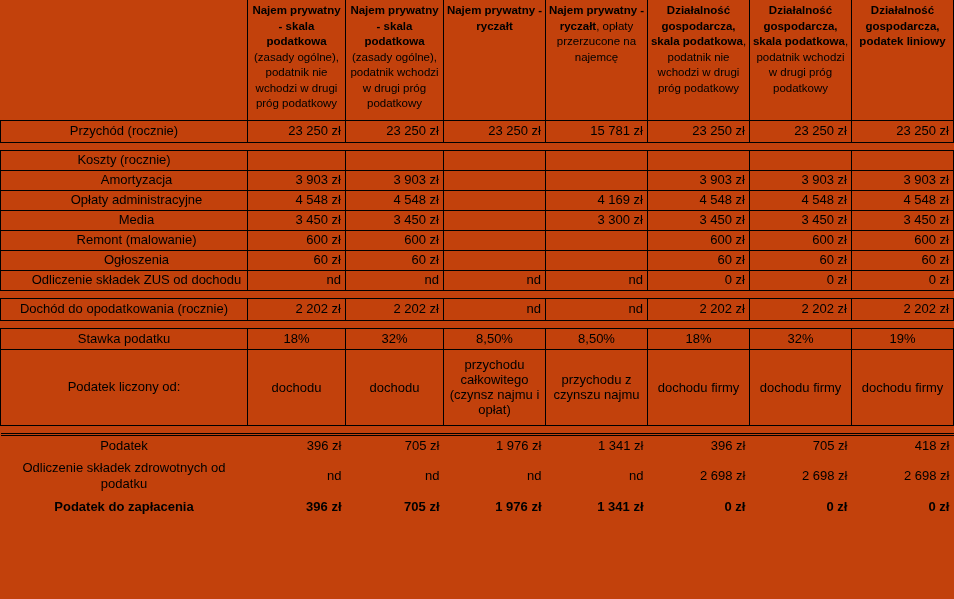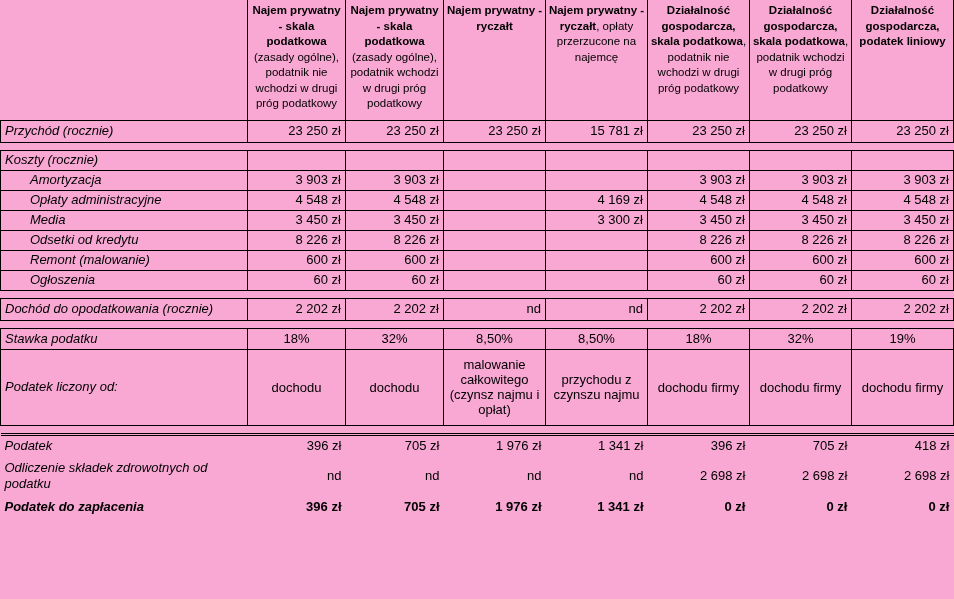--- a/index.html
+++ b/index.html
@@ -1,35 +1,35 @@
 <!DOCTYPE html>
 <html lang="pl"><head>
 <meta charset="utf-8">
 <style>
   * { box-sizing: border-box; }
   html, body { margin: 0; padding: 0; background: #ffffff; }
   body { font-family: "Liberation Sans", sans-serif; color: #000; }
-  .sheet { width: 954px; height: 599px; overflow: hidden; background: #f9a8d4; position: relative; }
+  .sheet { width: 954px; height: 599px; overflow: hidden; background: #c2410c; position: relative; }
 
   table { border-collapse: collapse; table-layout: fixed; width: 953px; }
 
   
   thead tr { height: 120px; }
   th.hcell {
     border: 1px solid #000; border-top: 0;
     font-weight: normal; font-size: 11.5px; line-height: 15.5px;
     vertical-align: top; text-align: center; padding: 3px 2px;
   }
   td.corner { border: 0; }
   .hb { font-weight: 700; }
   .hn { font-weight: 400; }
 
   
   td { font-size: 13px; vertical-align: middle; padding: 1px 4px; line-height: 16px; }
-  td.lbl { text-align: left; font-style: italic; }
+  td.lbl { text-align: center; }
   td.val { text-align: right; }
   tr.indent td.lbl { padding-left: 29px; }
   tr.center td.val { text-align: center; line-height: 15px; }
   tr.bold td { font-weight: 700; }
 
   
   tbody.bordered td { border: 1px solid #000; }
   tbody.sec-przychod td, tbody.sec-dochod td { height: 22px; }
   tbody.sec-koszty td { height: 20px; }
   tbody.sec-stawka tr:first-child td { height: 21px; }
@@ -128,48 +128,48 @@
     <td class="lbl">Media</td>
     <td class="val">3 450 zł</td>
     <td class="val">3 450 zł</td>
     <td class="val"></td>
     <td class="val">3 300 zł</td>
     <td class="val">3 450 zł</td>
     <td class="val">3 450 zł</td>
     <td class="val">3 450 zł</td>
   </tr>
         <tr class="indent">
-    <td class="lbl">Odsetki od kredytu</td>
-    <td class="val">8 226 zł</td>
-    <td class="val">8 226 zł</td>
-    <td class="val"></td>
-    <td class="val"></td>
-    <td class="val">8 226 zł</td>
-    <td class="val">8 226 zł</td>
-    <td class="val">8 226 zł</td>
-  </tr>
-        <tr class="indent">
     <td class="lbl">Remont (malowanie)</td>
     <td class="val">600 zł</td>
     <td class="val">600 zł</td>
     <td class="val"></td>
     <td class="val"></td>
     <td class="val">600 zł</td>
     <td class="val">600 zł</td>
     <td class="val">600 zł</td>
   </tr>
         <tr class="indent">
     <td class="lbl">Ogłoszenia</td>
     <td class="val">60 zł</td>
     <td class="val">60 zł</td>
     <td class="val"></td>
     <td class="val"></td>
     <td class="val">60 zł</td>
     <td class="val">60 zł</td>
     <td class="val">60 zł</td>
+  </tr>
+        <tr class="indent">
+    <td class="lbl">Odliczenie składek ZUS od dochodu</td>
+    <td class="val">nd</td>
+    <td class="val">nd</td>
+    <td class="val">nd</td>
+    <td class="val">nd</td>
+    <td class="val">0 zł</td>
+    <td class="val">0 zł</td>
+    <td class="val">0 zł</td>
   </tr>
       </tbody>
       <tbody class="spacer">
         <tr>
           <td colspan="8"></td>
         </tr>
       </tbody>
       <tbody class="bordered sec-dochod">
         <tr>
     <td class="lbl">Dochód do opodatkowania (rocznie)</td>
@@ -195,21 +195,21 @@
     <td class="val">8,50%</td>
     <td class="val">8,50%</td>
     <td class="val">18%</td>
     <td class="val">32%</td>
     <td class="val">19%</td>
   </tr>
         <tr class="center tall">
     <td class="lbl">Podatek liczony od:</td>
     <td class="val">dochodu</td>
     <td class="val">dochodu</td>
-    <td class="val">malowanie całkowitego (czynsz najmu i opłat)</td>
+    <td class="val">przychodu całkowitego (czynsz najmu i opłat)</td>
     <td class="val">przychodu z czynszu najmu</td>
     <td class="val">dochodu firmy</td>
     <td class="val">dochodu firmy</td>
     <td class="val">dochodu firmy</td>
   </tr>
       </tbody>
       <tbody class="spacer">
         <tr>
           <td colspan="8"></td>
         </tr>

